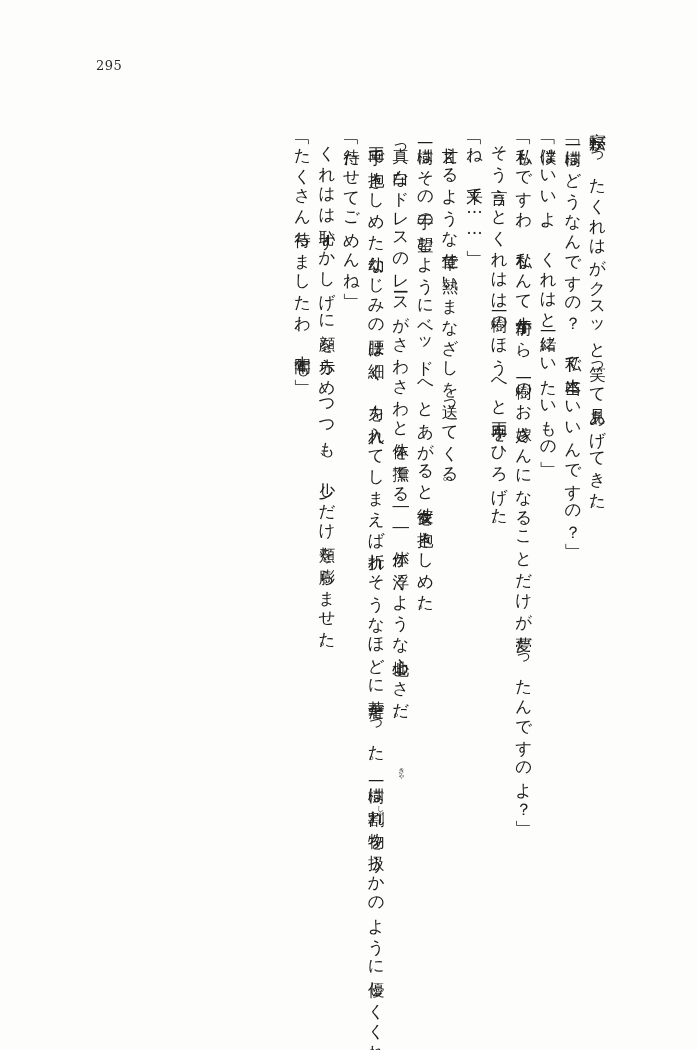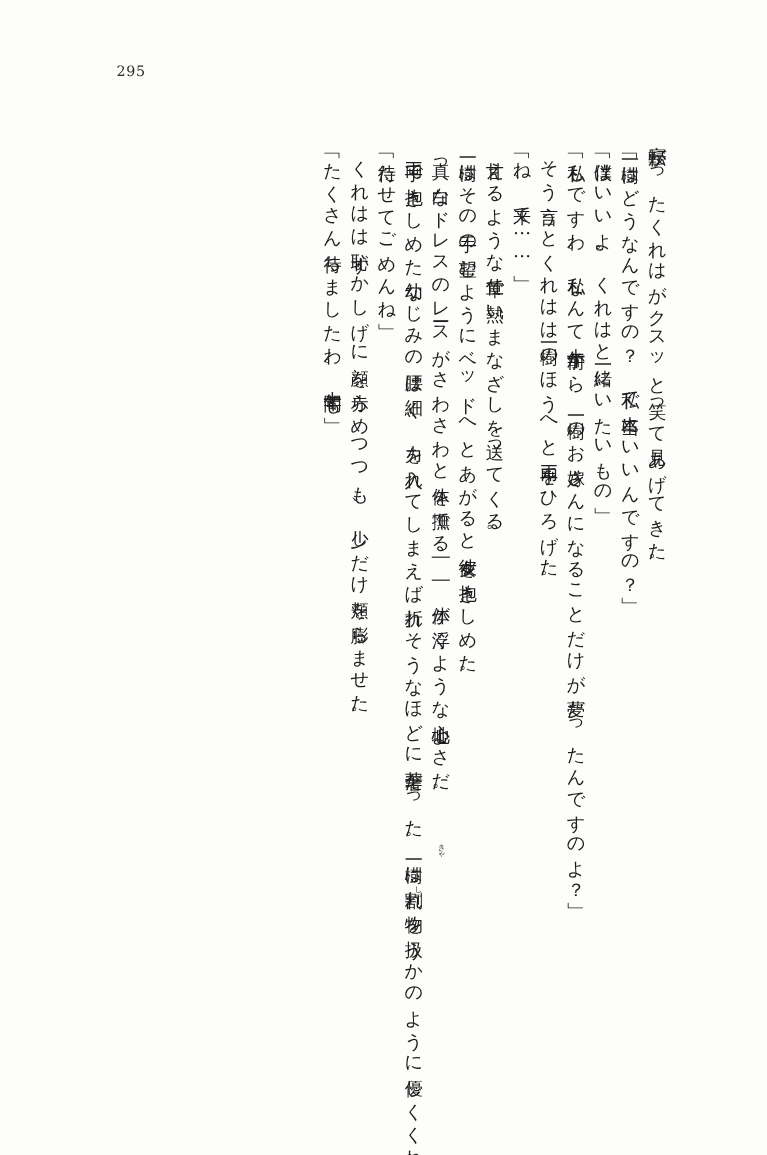--- a/index.html
+++ b/index.html
@@ -18,21 +18,21 @@
 
   .page {
     position: absolute;
     inset: 0;
     background: #fdfdfb;
   }
 
   .page-number {
     position: absolute;
     top: 58px;
-    left: 106px;
+    left: 96px;
     font-size: 13px;
     letter-spacing: 0.5px;
     color: #2a2a2a;
     font-family: "DejaVu Serif", "Liberation Serif", serif;
   }
 
   
   .text-block {
     position: absolute;
     top: 120px;

